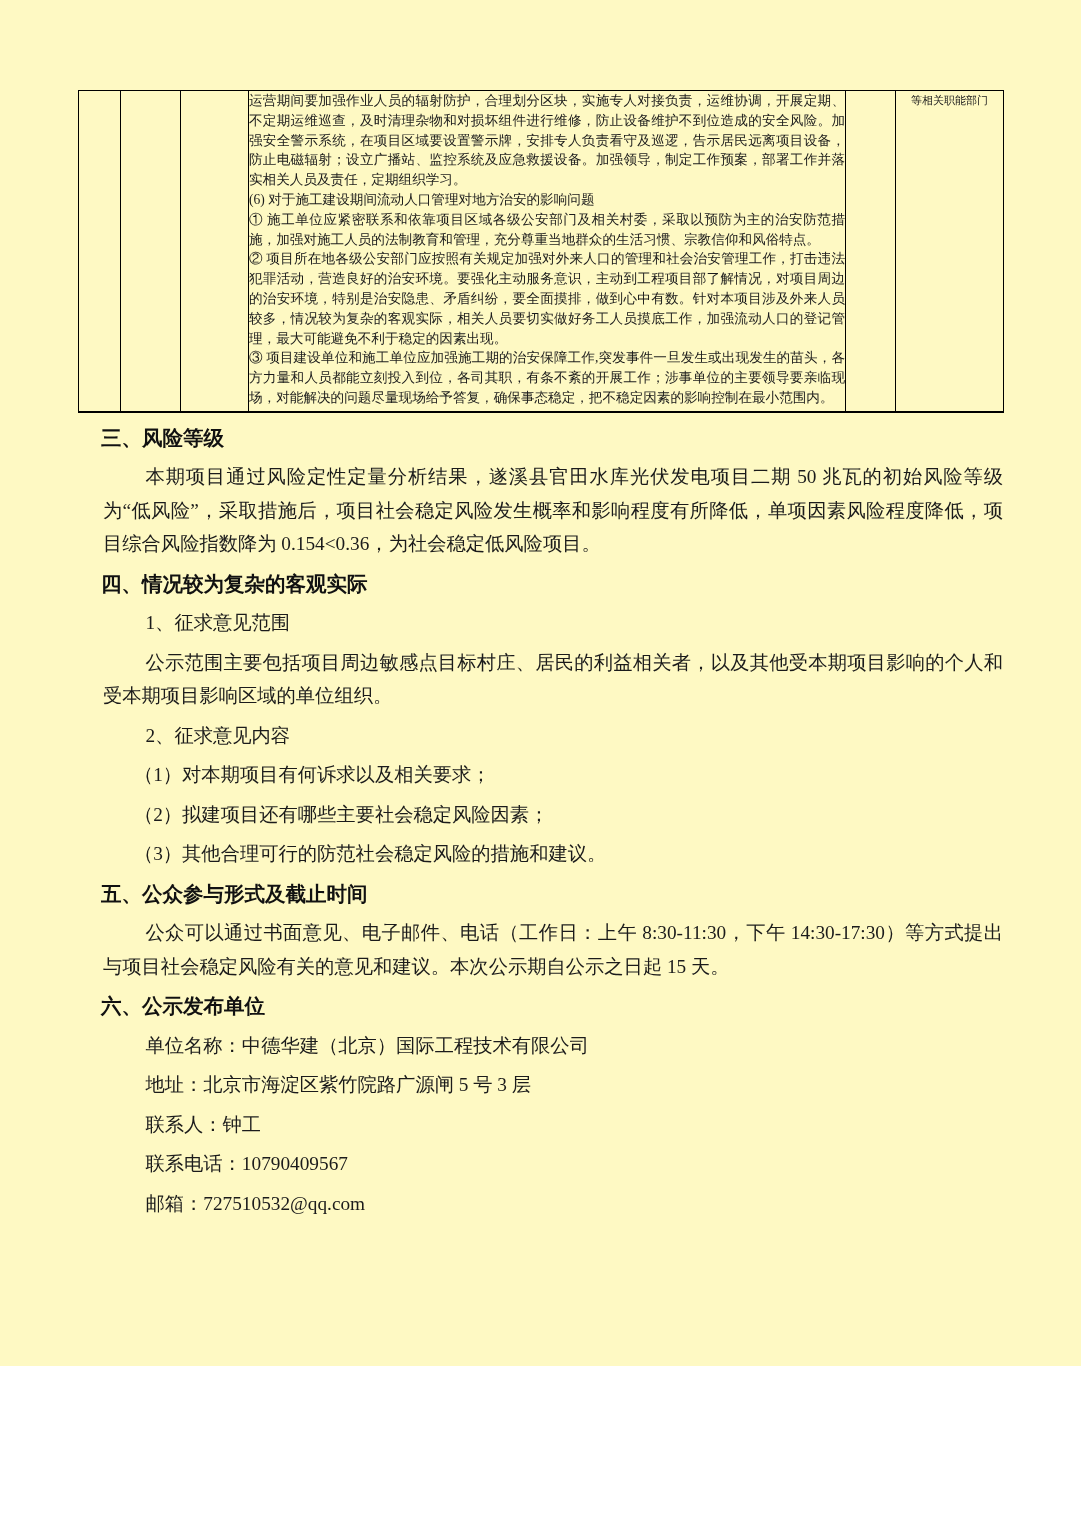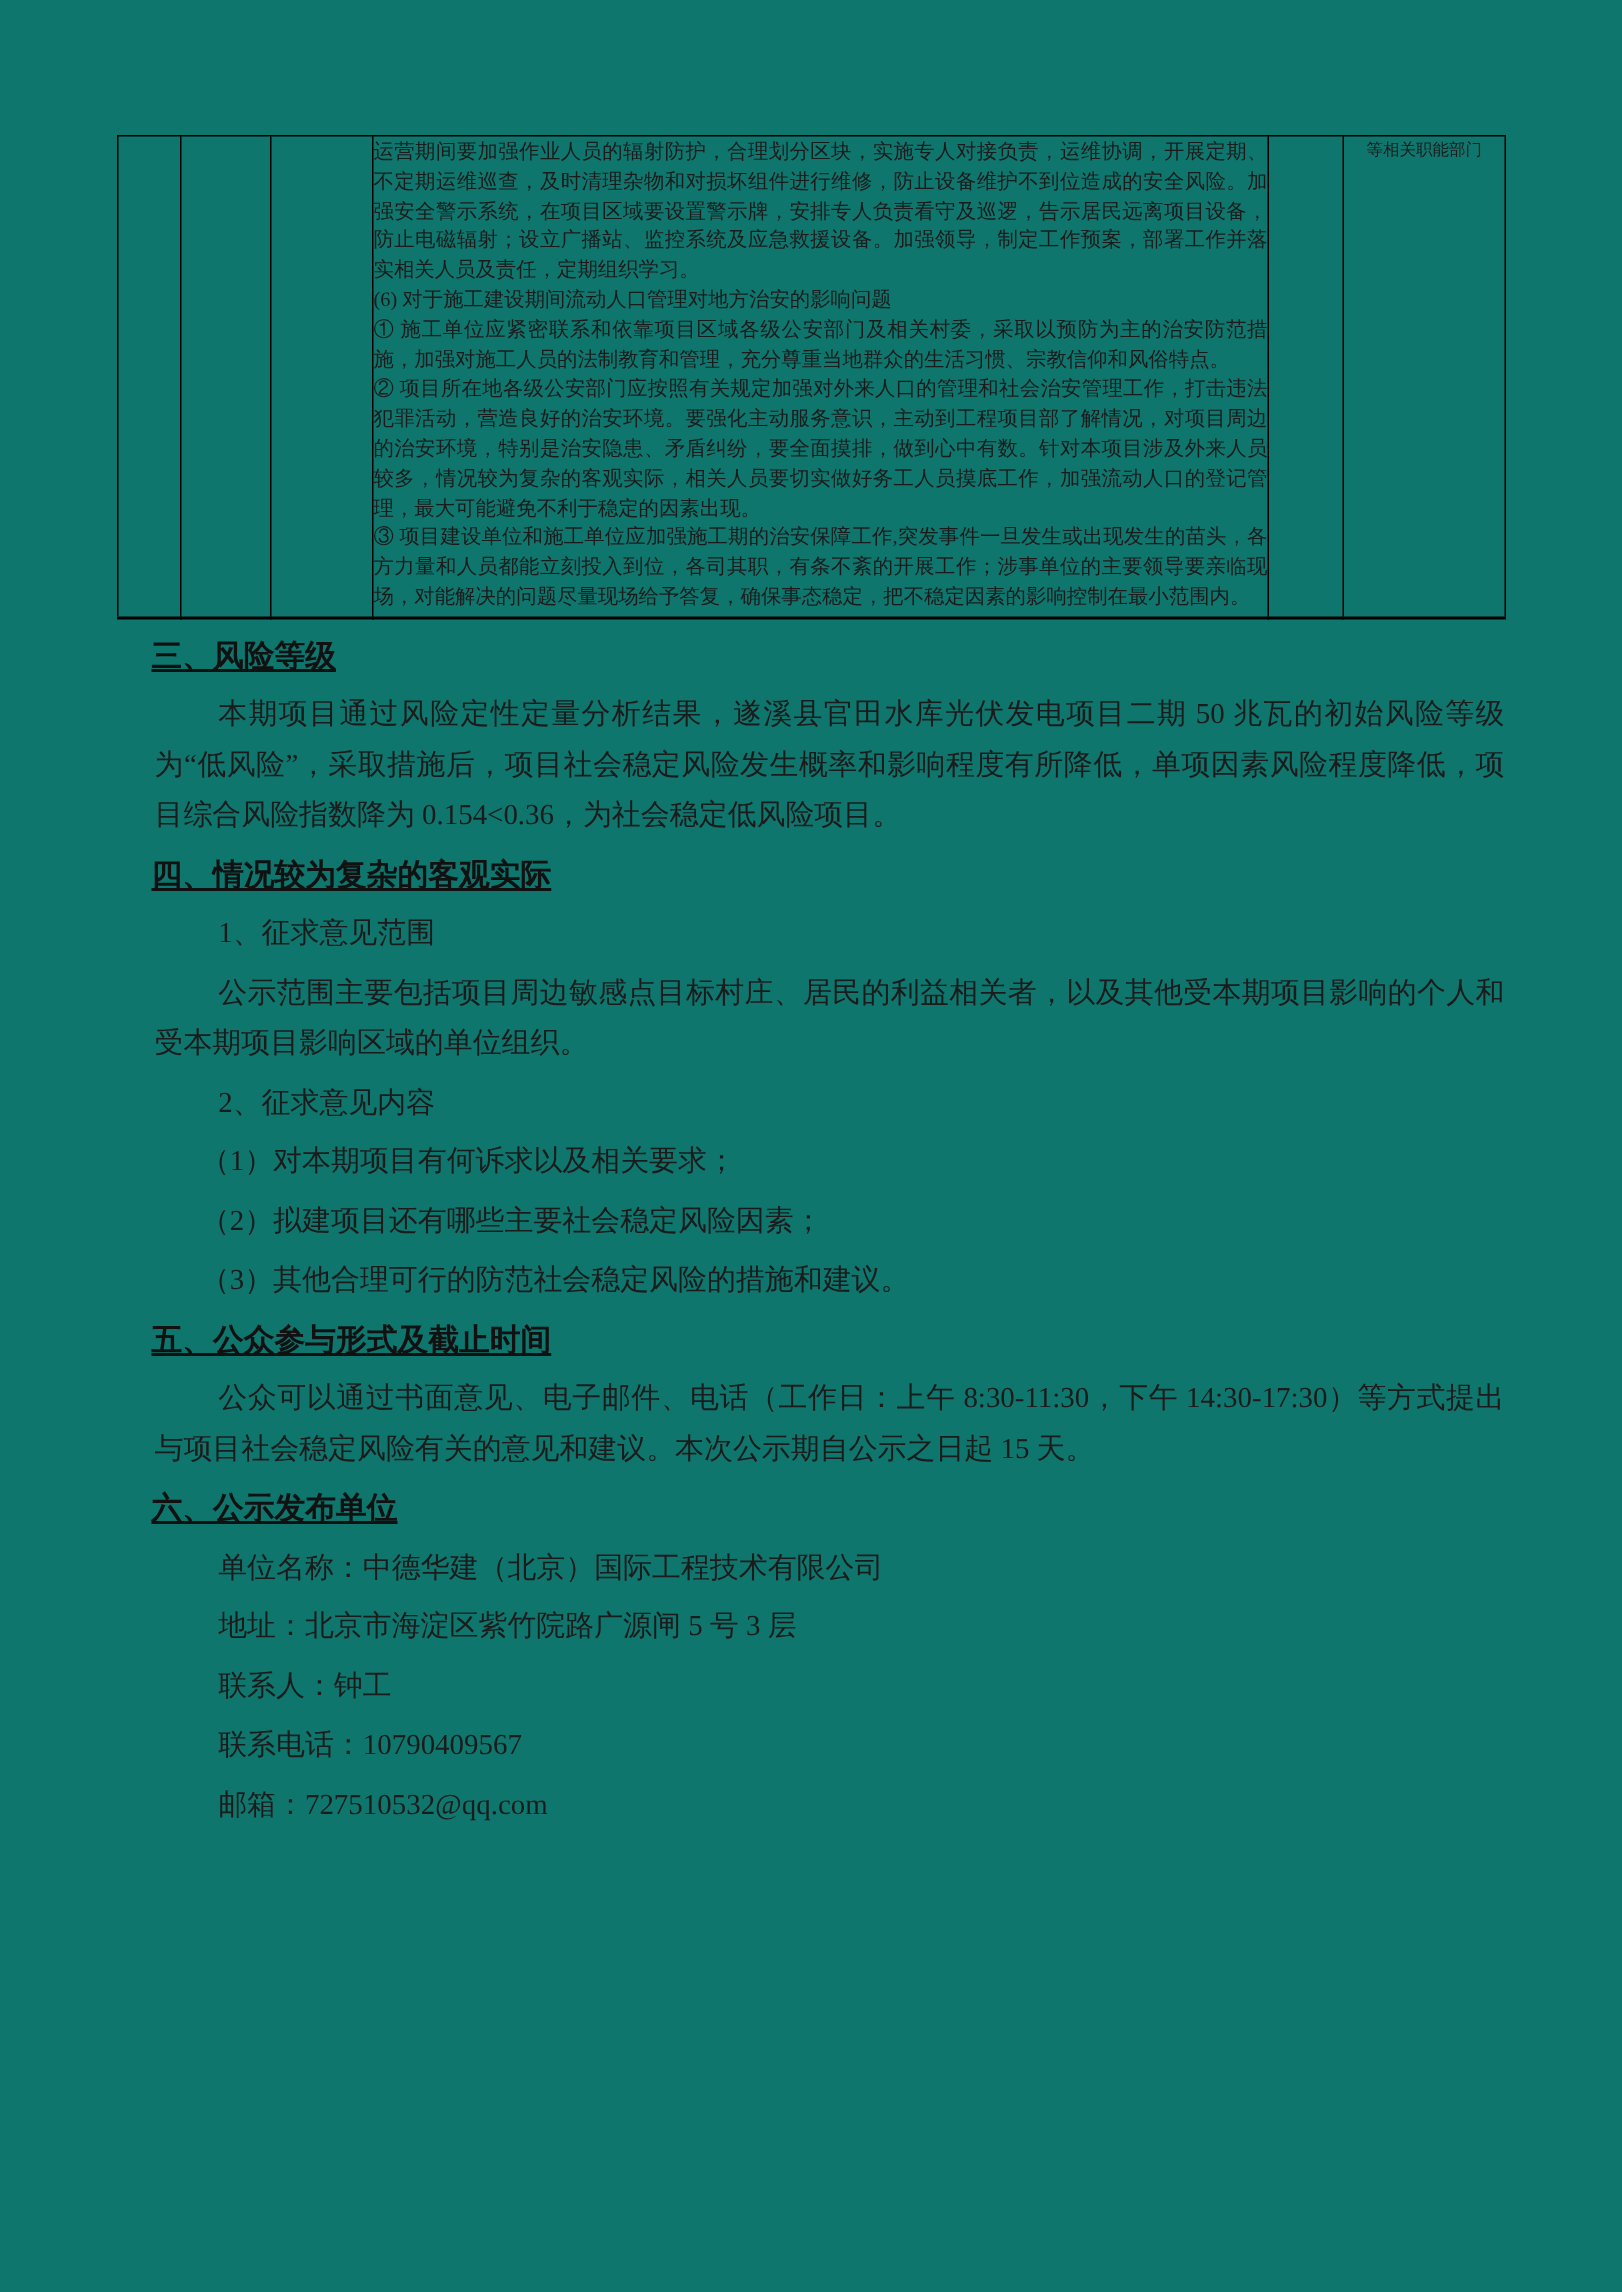--- a/index.html
+++ b/index.html
@@ -1,21 +1,21 @@
 <!DOCTYPE html>
 <html><head>
 <meta charset="utf-8">
 <style>
   html,body { margin:0; padding:0; }
   body {
     width:1081px; height:1528px; background:#ffffff; color:#1b1b1b;
     font-family:"Liberation Serif","DejaVu Serif",serif;
     -webkit-font-smoothing:antialiased;
   }
-  .page { position:relative; width:1081px; height:1528px; overflow:hidden; background:#0f766e; }
+  .page { position:relative; width:1081px; height:1366px; overflow:hidden; background:#fef9c3; }
 
   
   table.risk-table {
     border-collapse:collapse; table-layout:fixed;
     margin:90px 0 0 78px; width:925px;
   }
   table.risk-table td {
     border:1px solid #000; vertical-align:top; padding:0;
   }
   table.risk-table tr { height:321px; }
@@ -32,21 +32,21 @@
 
   
   .content {
     margin:8px 72px 0 97px;
     font-size:19.3px; line-height:33.5px; text-align:justify;
   }
   .content h2 {
     margin:0; text-indent:4px;
     font-family:"Liberation Sans","DejaVu Sans",sans-serif;
     font-weight:bold; font-size:20.5px; line-height:33.5px;
-    text-align:left; color:#111;text-decoration:underline;
+    text-align:left; color:#111;
   }
   .content p { margin:6px; }
   .para-indent  { text-indent:2.2em; }
   .para-paren   { text-indent:1.6em; }
 </style>
 </head>
 <body>
 
 <div class="page">
 

